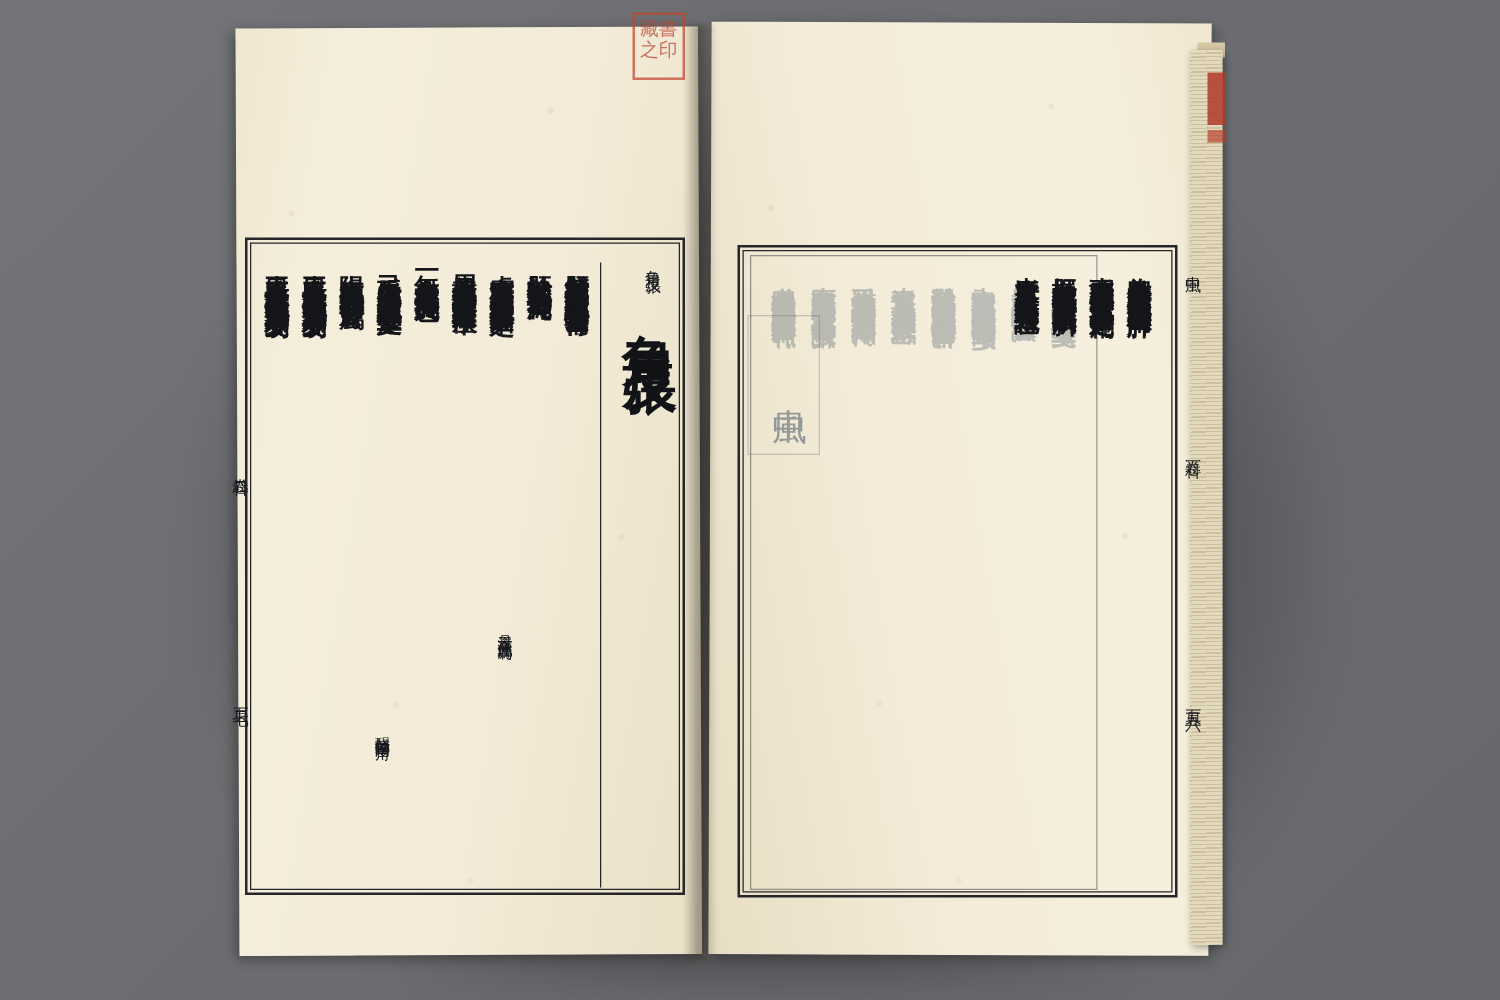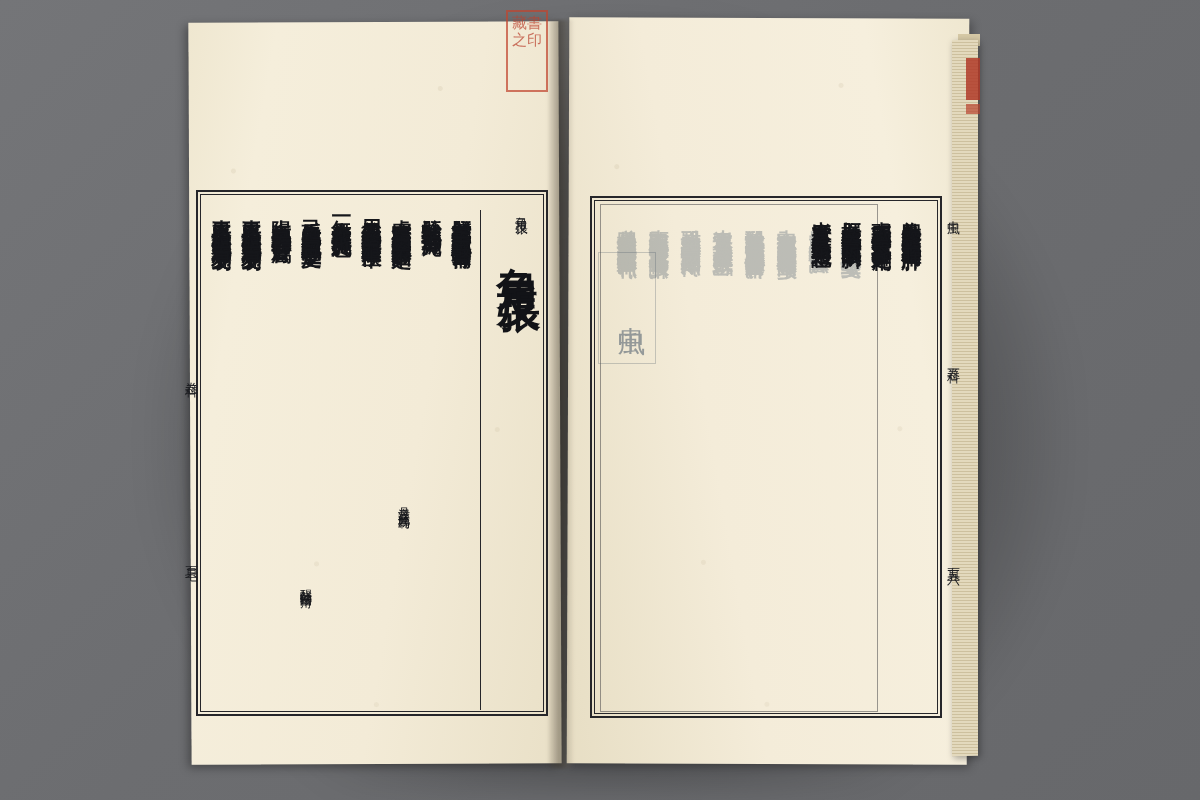--- a/index.html
+++ b/index.html
@@ -110,21 +110,21 @@
     background: #b8412d;
     opacity: 0.7;
   }
 
   
   #seal {
     position: absolute;
     left: 506px;
     top: 10px;
     width: 42px;
-    height: 82px;
+    height: 54px;
     border: 2px solid #c1452f;
     color: #bb4330;
     font-family: "DejaVu Serif", serif;
     font-size: 15px;
     line-height: 1.12;
     text-align: center;
     padding-top: 3px;
     box-sizing: border-box;
     opacity: 0.72;
     letter-spacing: 0px;

